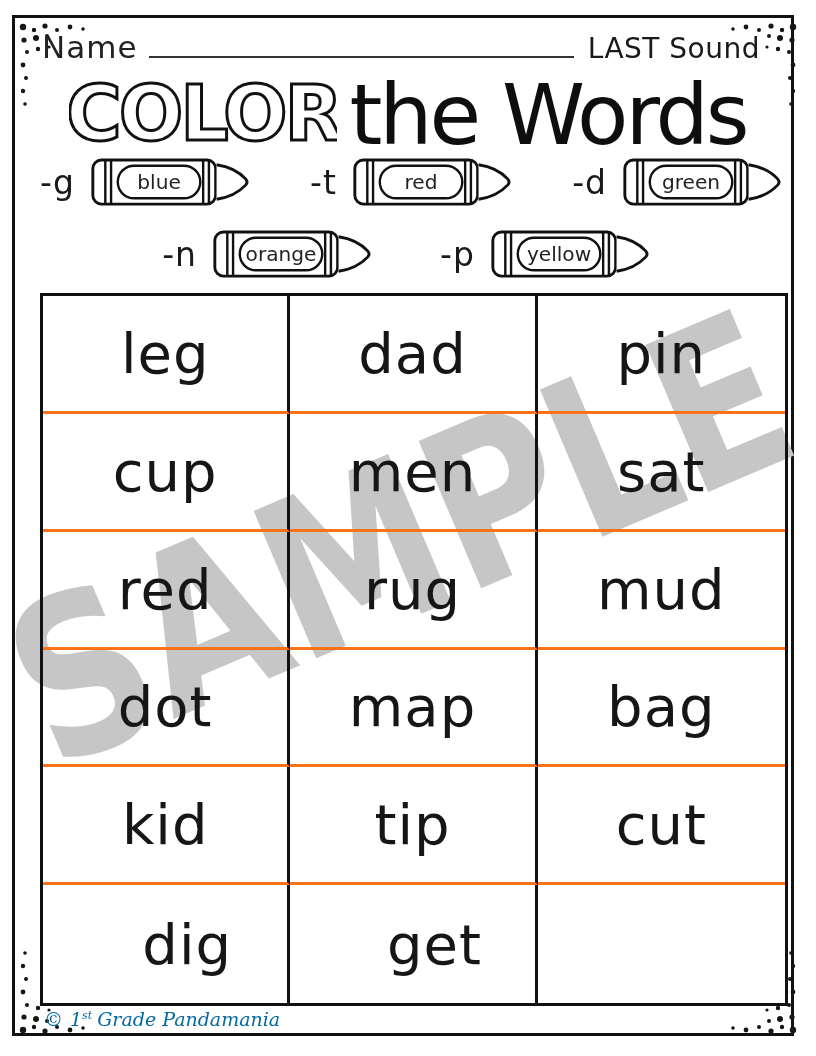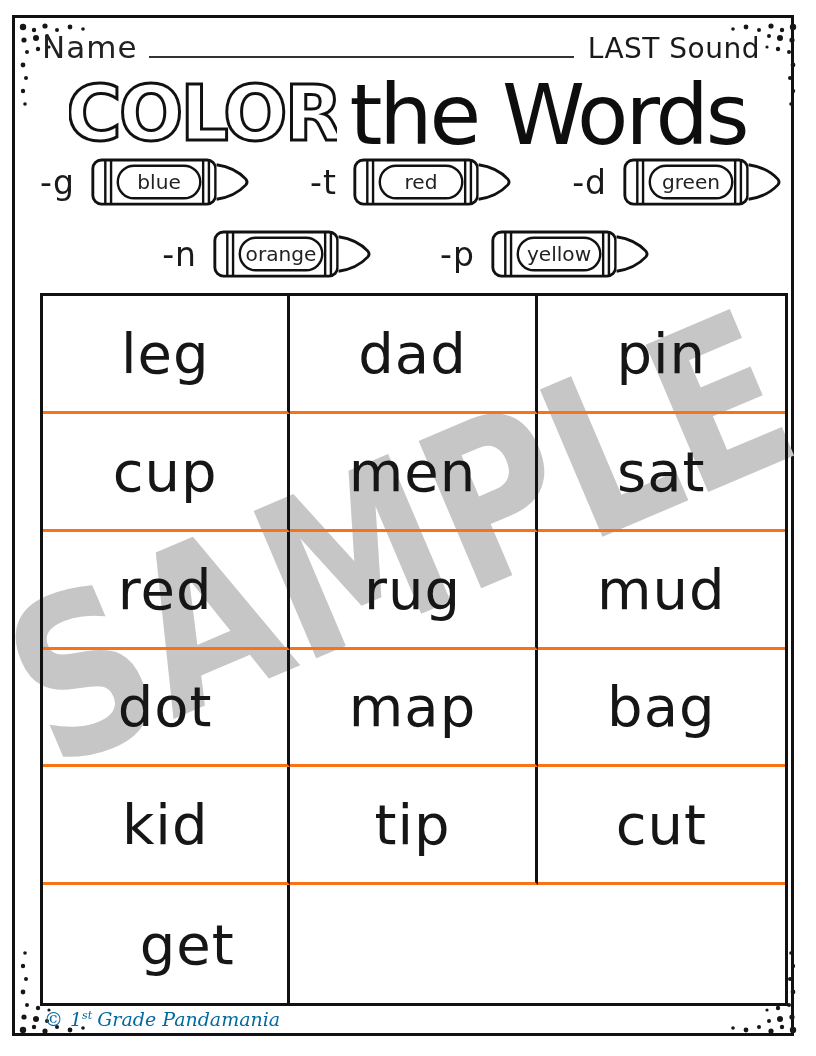--- a/index.html
+++ b/index.html
@@ -237,18 +237,19 @@
   <div class="cell">sat</div>
   <div class="cell">red</div>
   <div class="cell">rug</div>
   <div class="cell">mud</div>
   <div class="cell">dot</div>
   <div class="cell">map</div>
   <div class="cell">bag</div>
   <div class="cell">kid</div>
   <div class="cell">tip</div>
   <div class="cell">cut</div>
+  <div class="cell">dig</div>
   <div class="cell">get</div>
 </div>
 
 <div class="footer">
   <span class="sym">©</span><span>1</span><sup>st</sup><span>Grade Pandamania</span>
 </div>
 
 </body></html>

